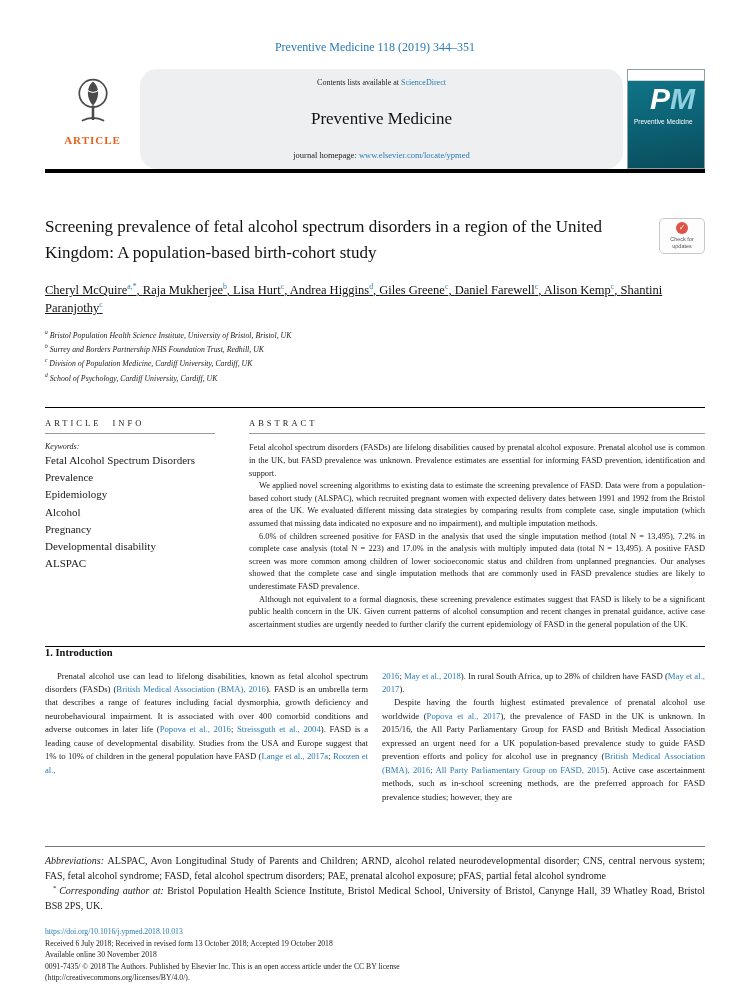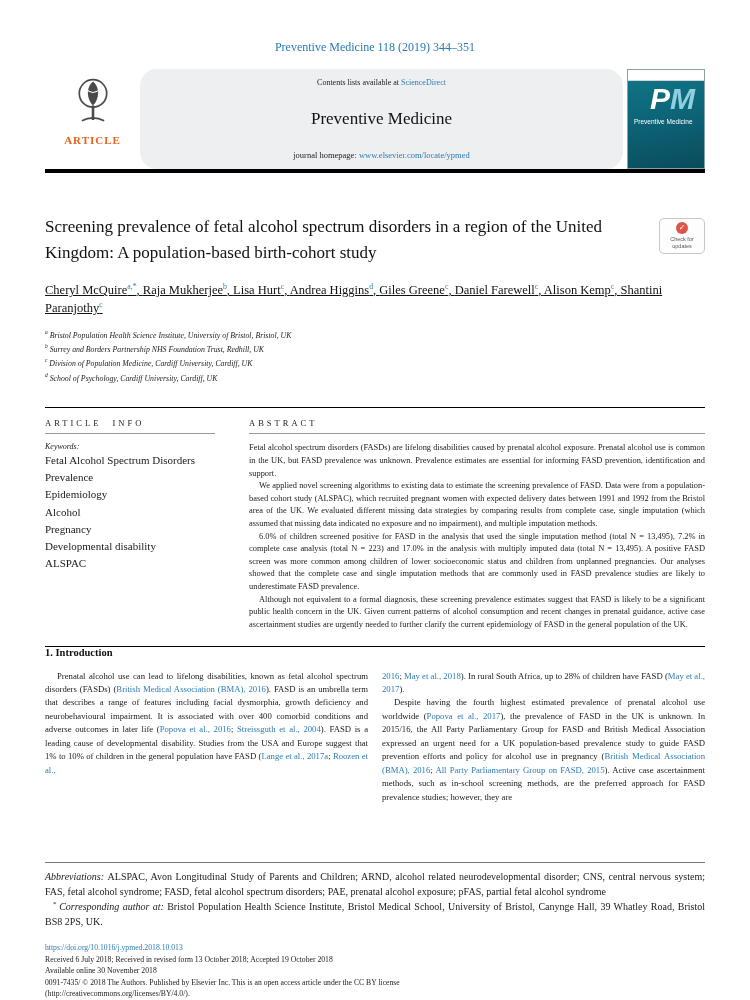--- a/index.html
+++ b/index.html
@@ -55,21 +55,21 @@
   .cols { display:flex; gap:14px; margin-top:12px; }
   .col { flex:1; font-size:8.7px; line-height:1.55; text-align:justify; }
   .col p.ind { text-indent:12px; }
 
   .footnotes { margin-top:auto; border-top:0.5px solid #777; padding-top:6px; font-size:10px; line-height:1.5; }
   .footnotes p { text-align:justify; }
   .fn-ital { font-style:italic; }
   .fn-indent { text-indent:8px; }
   .corr-marker { font-size:70%; vertical-align:top; }
 
-  .footer { margin-top:13px; font-size:7.7px; line-height:1.5; }
+  .footer { margin-top:13px; font-size:7.7px; line-height:1.5; padding-bottom:16px; }
 </style>
 </head>
 <body>
 
 <div class="page">
 
   <div class="journal-ref">Preventive Medicine 118 (2019) 344–351</div>
 
   <div class="header">
     <div class="logo-box">

